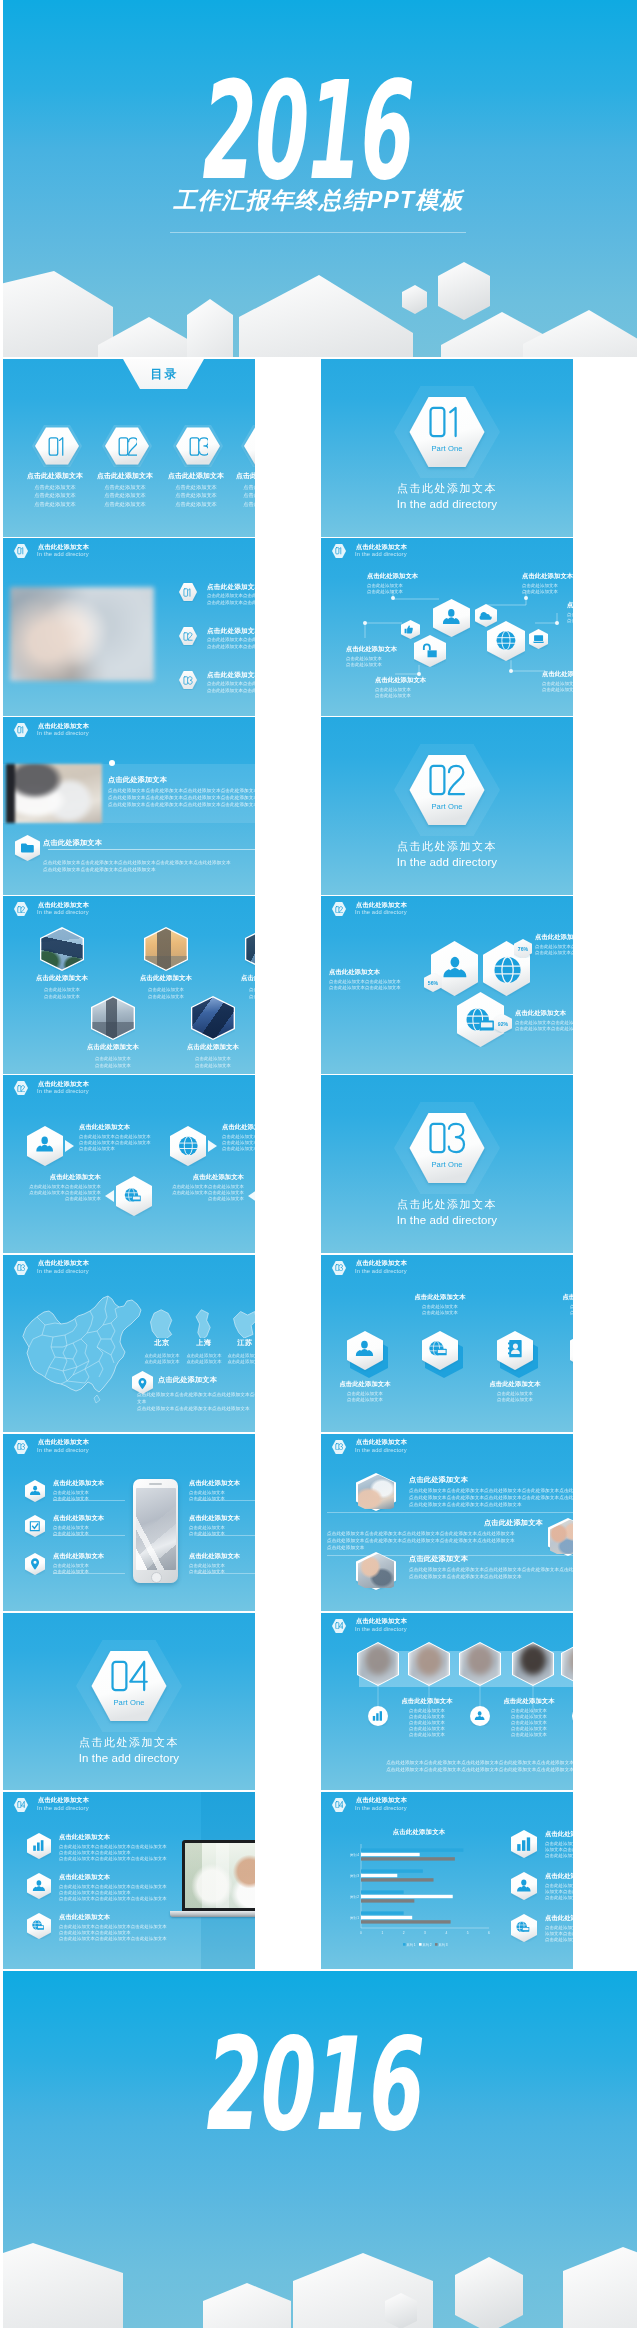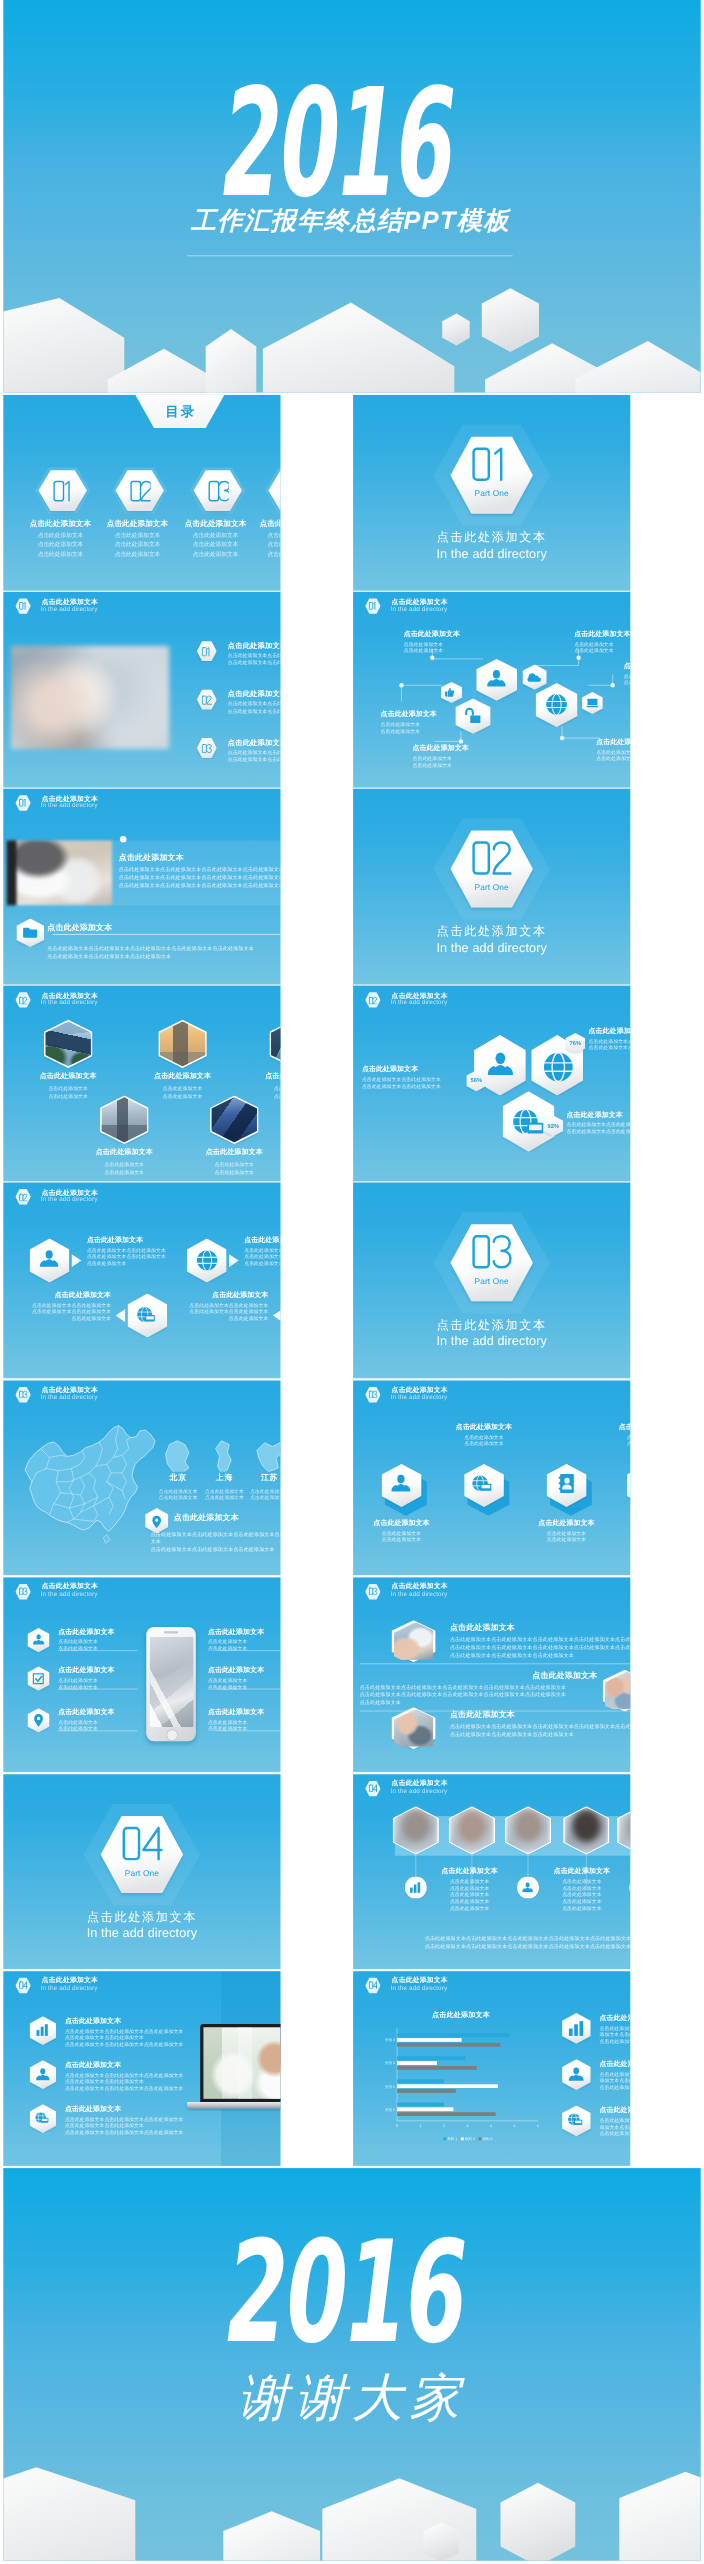--- a/index.html
+++ b/index.html
@@ -1644,16 +1644,15 @@
       <g fill="url(#hg1)">
         <polygon points="-60,302 30,272 120,302 120,420 -60,420"></polygon>
         <polygon points="200,330 244,312 288,330 288,420 200,420"></polygon>
         <polygon points="290,310 360,282 430,310 430,420 290,420"></polygon>
         <polygon points="486,286 520,304 520,344 486,362 452,344 452,304"></polygon>
         <polygon points="398,322 414,330 414,350 398,358 382,350 382,330"></polygon>
         <polygon points="560,300 620,276 700,306 700,420 560,420"></polygon>
       </g>
     </svg>
     <div class="t-year e-year">2016</div>
-    <div class="t-thanks">谢谢大家</div>
   </div>
 
 </div>
 
 </body></html>

